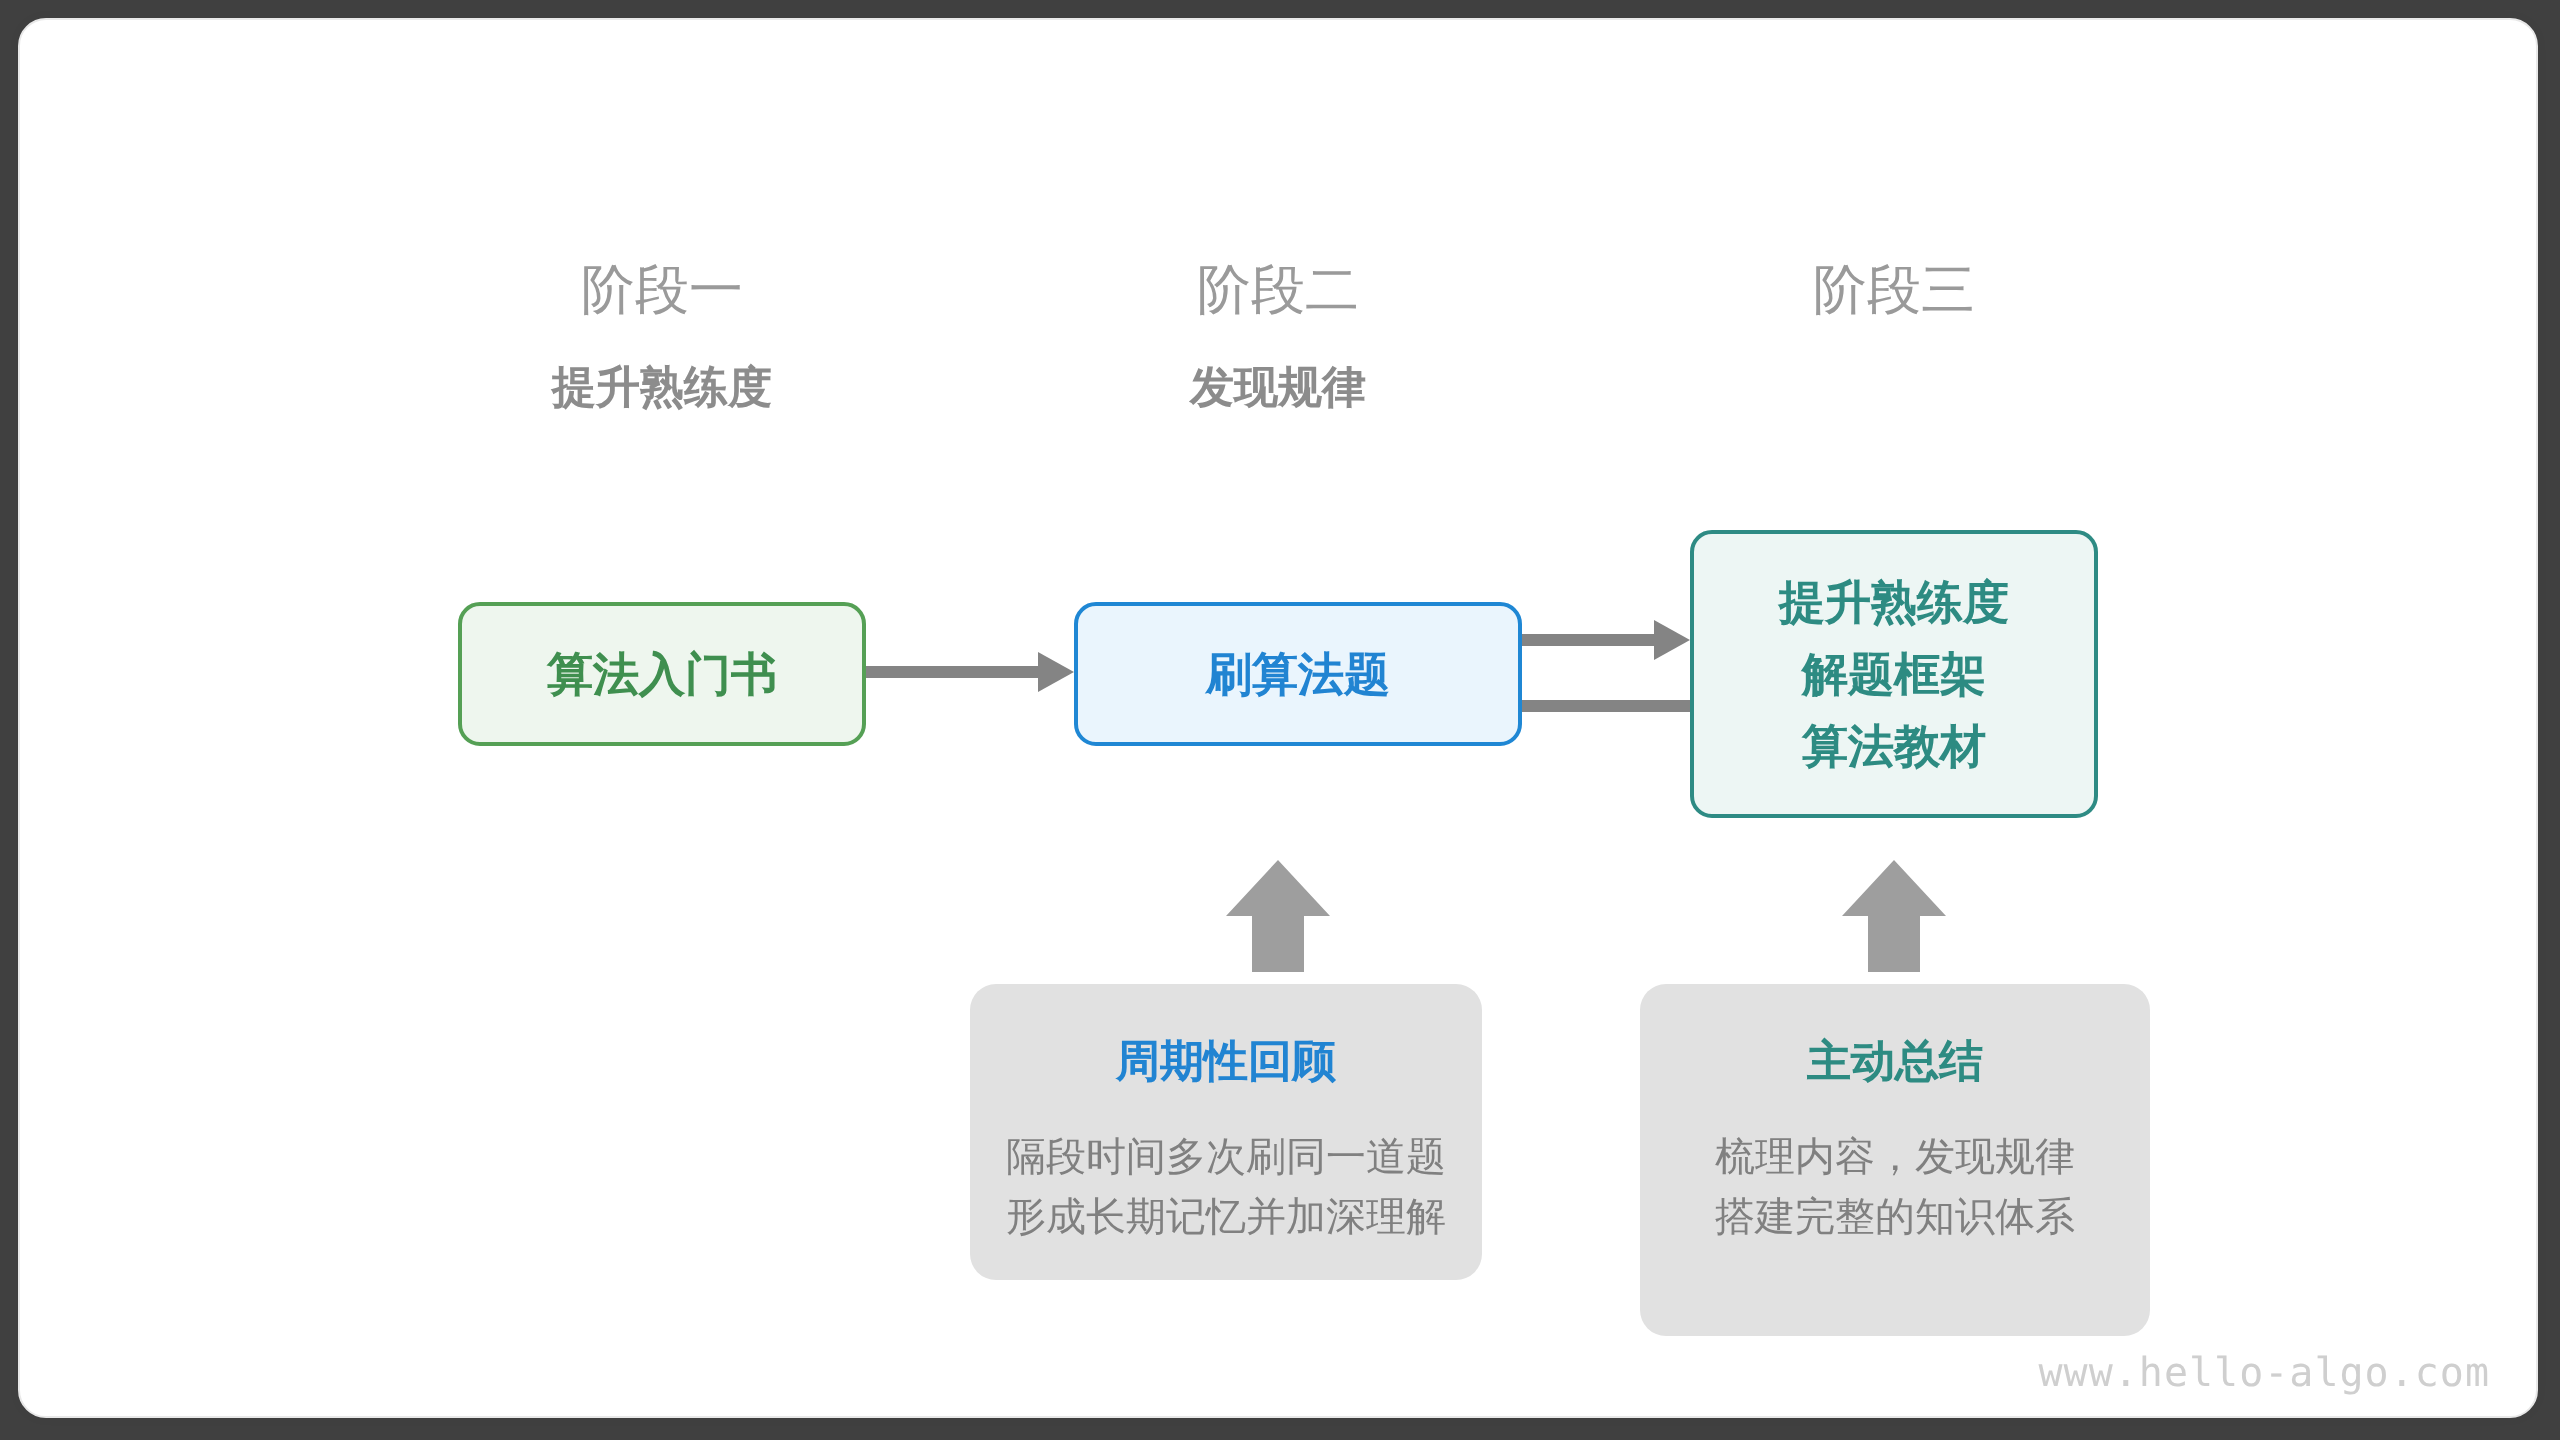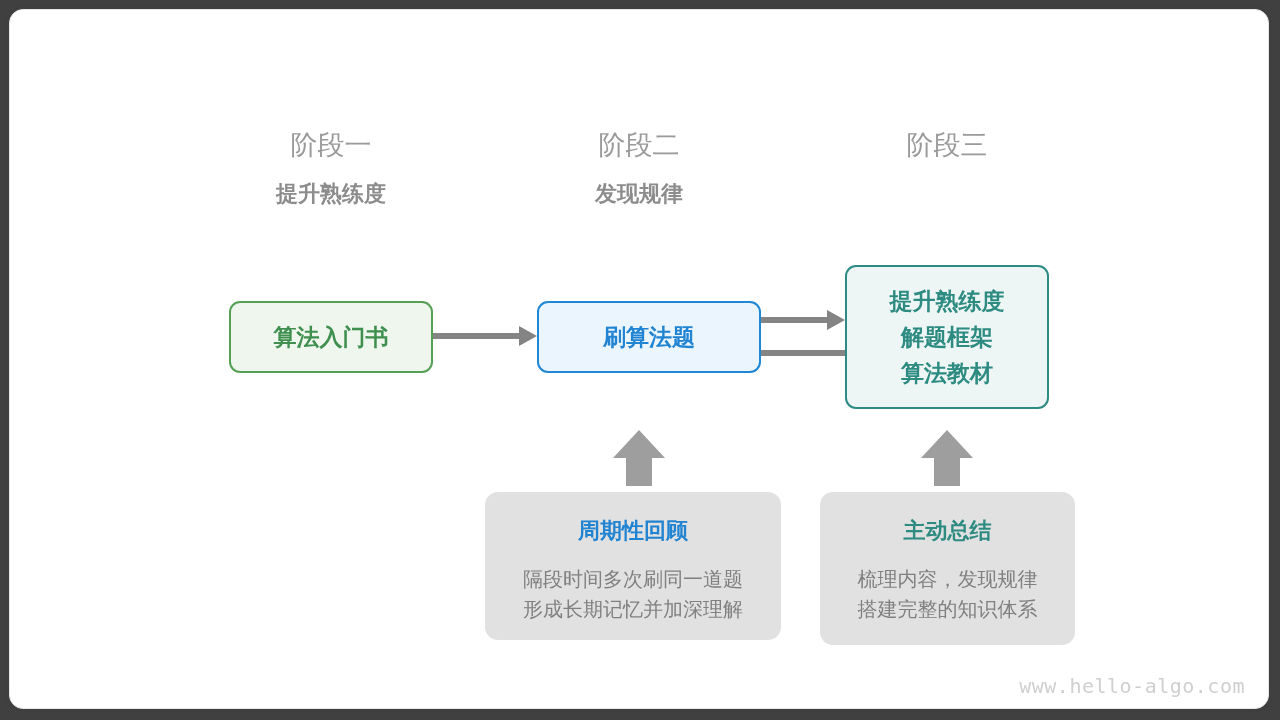--- a/index.html
+++ b/index.html
@@ -97,22 +97,22 @@
   .note {
     position: absolute;
     box-sizing: border-box;
     background: #e1e1e1;
     border-radius: 13px;
     display: flex;
     flex-direction: column;
     align-items: center;
     padding-top: 24px;
   }
-  #note-review { left: 485px; top: 492px; width: 296px; height: 148px; }
-  #note-summary { left: 820px; top: 492px; width: 255px; height: 153px; }
+  #note-review { left: 485px; top: 492px; width: 256px; height: 148px; }
+  #note-summary { left: 820px; top: 492px; width: 255px; height: 176px; }
   .note .note-title {
     font-size: 22px;
     font-weight: bold;
     line-height: 30px;
     white-space: nowrap;
   }
   #note-review .note-title { color: #2184d2; }
   #note-summary .note-title { color: #2d8b82; }
   .note .note-body {
     margin-top: 18px;

